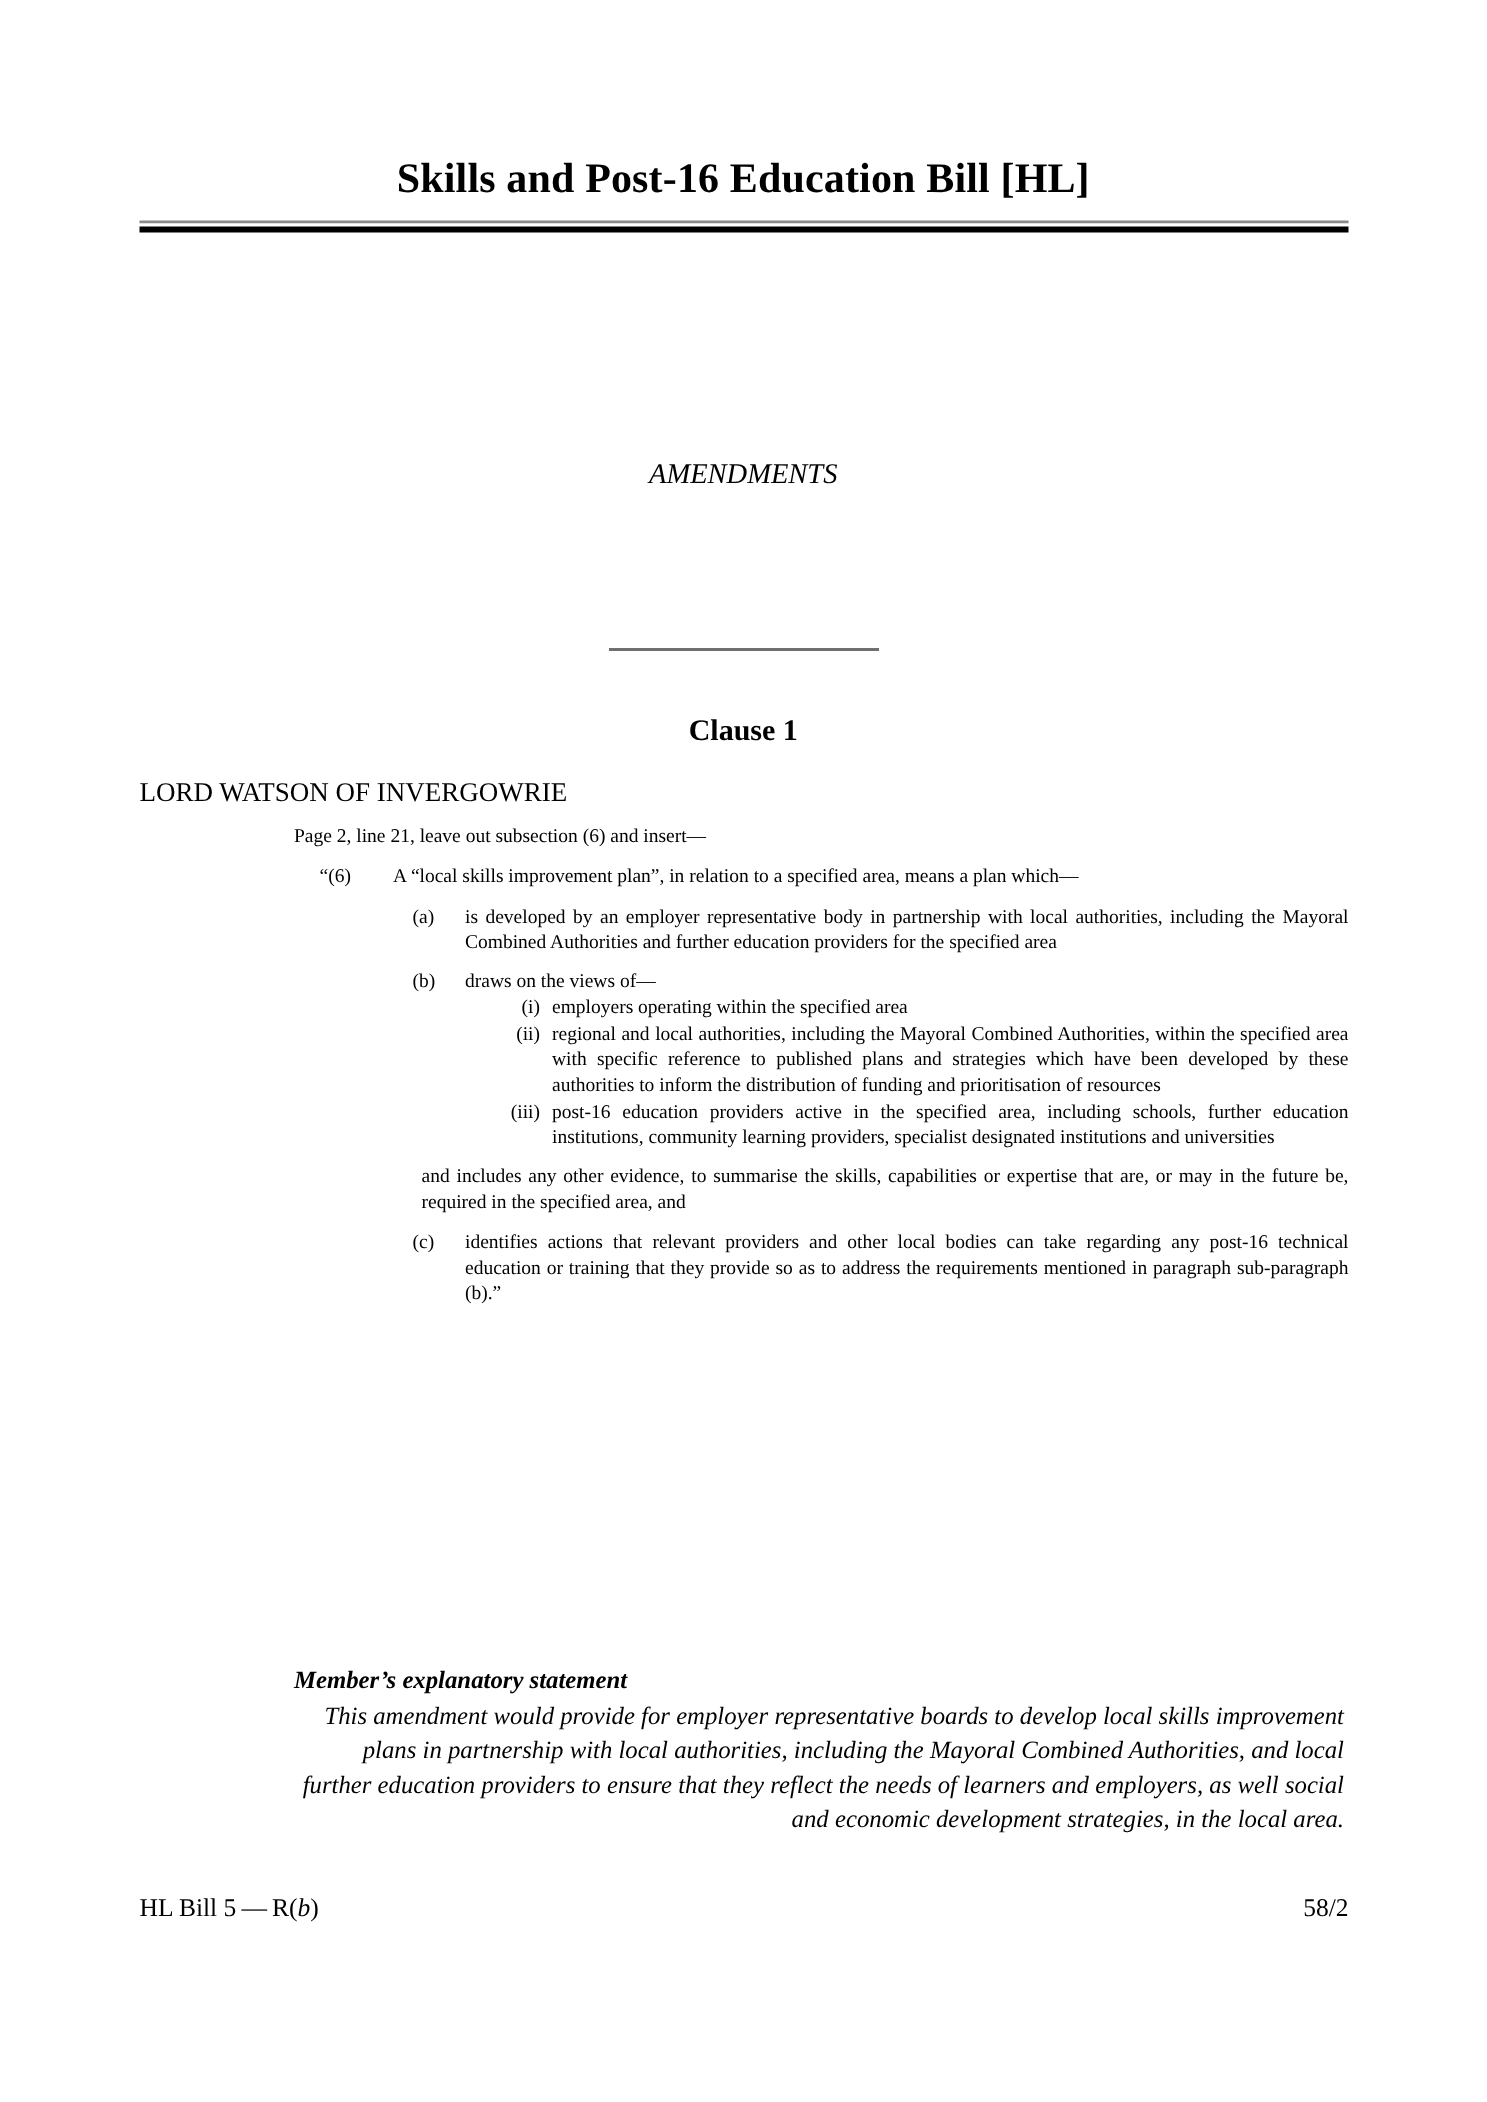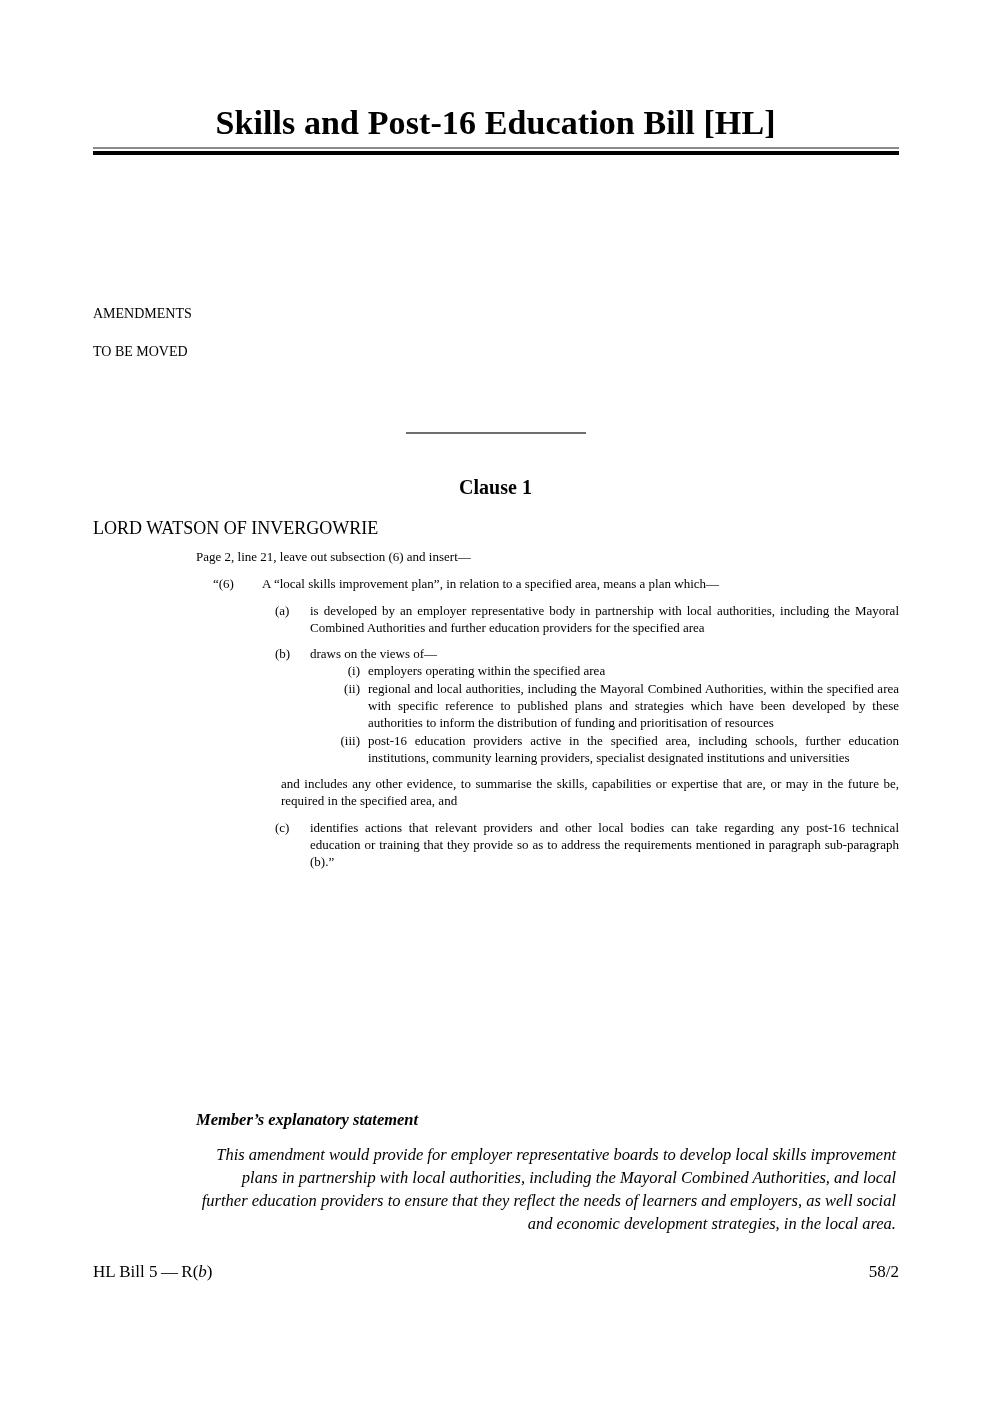--- a/index.html
+++ b/index.html
@@ -20,21 +20,21 @@
     overflow: hidden;
   }
 
   
   .doc-title {
     position: absolute;
     left: 93px;
     right: 93px;
     top: 104px;
     text-align: center;
-    font-size: 34px;
+    font-size: 28px;
     font-weight: bold;
     letter-spacing: 0.1px;
   }
   .title-rule {
     position: absolute;
     left: 93px;
     width: 806px;
     top: 147px;
   }
   .title-rule .thin {
@@ -48,21 +48,23 @@
   .title-rule .thick {
     height: 4px;
     background: #000000;
   }
 
   
   .center-block {
     position: absolute;
     left: 93px;
     right: 93px;
-    font-size: 14px;
+    text-align: center;
+    font-size: 19px;
+    font-style: italic;
   }
   .amend-line1 { top: 306px; }
   .amend-line2 { top: 344px; }
   .amend-line3 { top: 382px; }
 
   .short-rule {
     position: absolute;
     left: 50%;
     transform: translateX(-50%);
     top: 432px;
@@ -151,21 +153,21 @@
     left: 196px;
     top: 1108px;
     width: 700px;
     font-size: 16.5px;
     line-height: 1.40;
     font-style: italic;
   }
   .explain-heading {
     font-weight: bold;
     font-style: italic;
-    margin-bottom: 12px;
+    margin-bottom: 1px;
     font-family: Liberation Serif, serif;
   }
   .explain-body {
     text-align: right;
   }
 
   
   .footer {
     position: absolute;
     left: 93px;
@@ -184,21 +186,20 @@
 <div class="page">
 
   <div class="doc-title">Skills and Post-16 Education Bill [HL]</div>
   <div class="title-rule">
     <div class="thin"></div>
     <div class="gap"></div>
     <div class="thick"></div>
   </div>
 
   <div class="center-block amend-line1">AMENDMENTS</div>
-  <div class="center-block amend-line2">TO BE MOVED</div>
 
   <div class="short-rule"></div>
 
   <div class="clause-heading">Clause 1</div>
   <div class="sponsor">LORD WATSON OF INVERGOWRIE</div>
 
   <div class="body-area">
 
     <div class="lead-line">Page 2, line 21, leave out subsection (6) and insert—</div>
 

